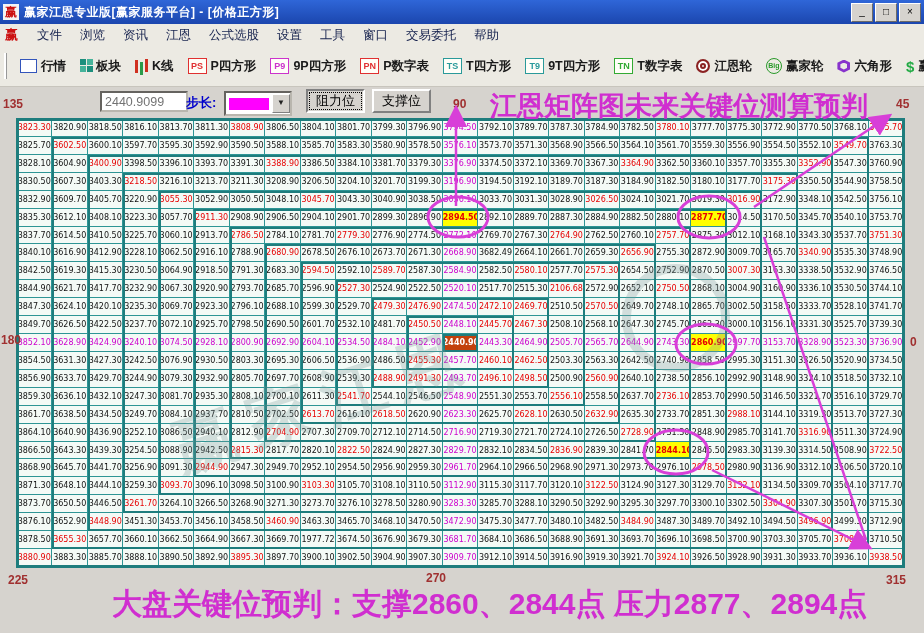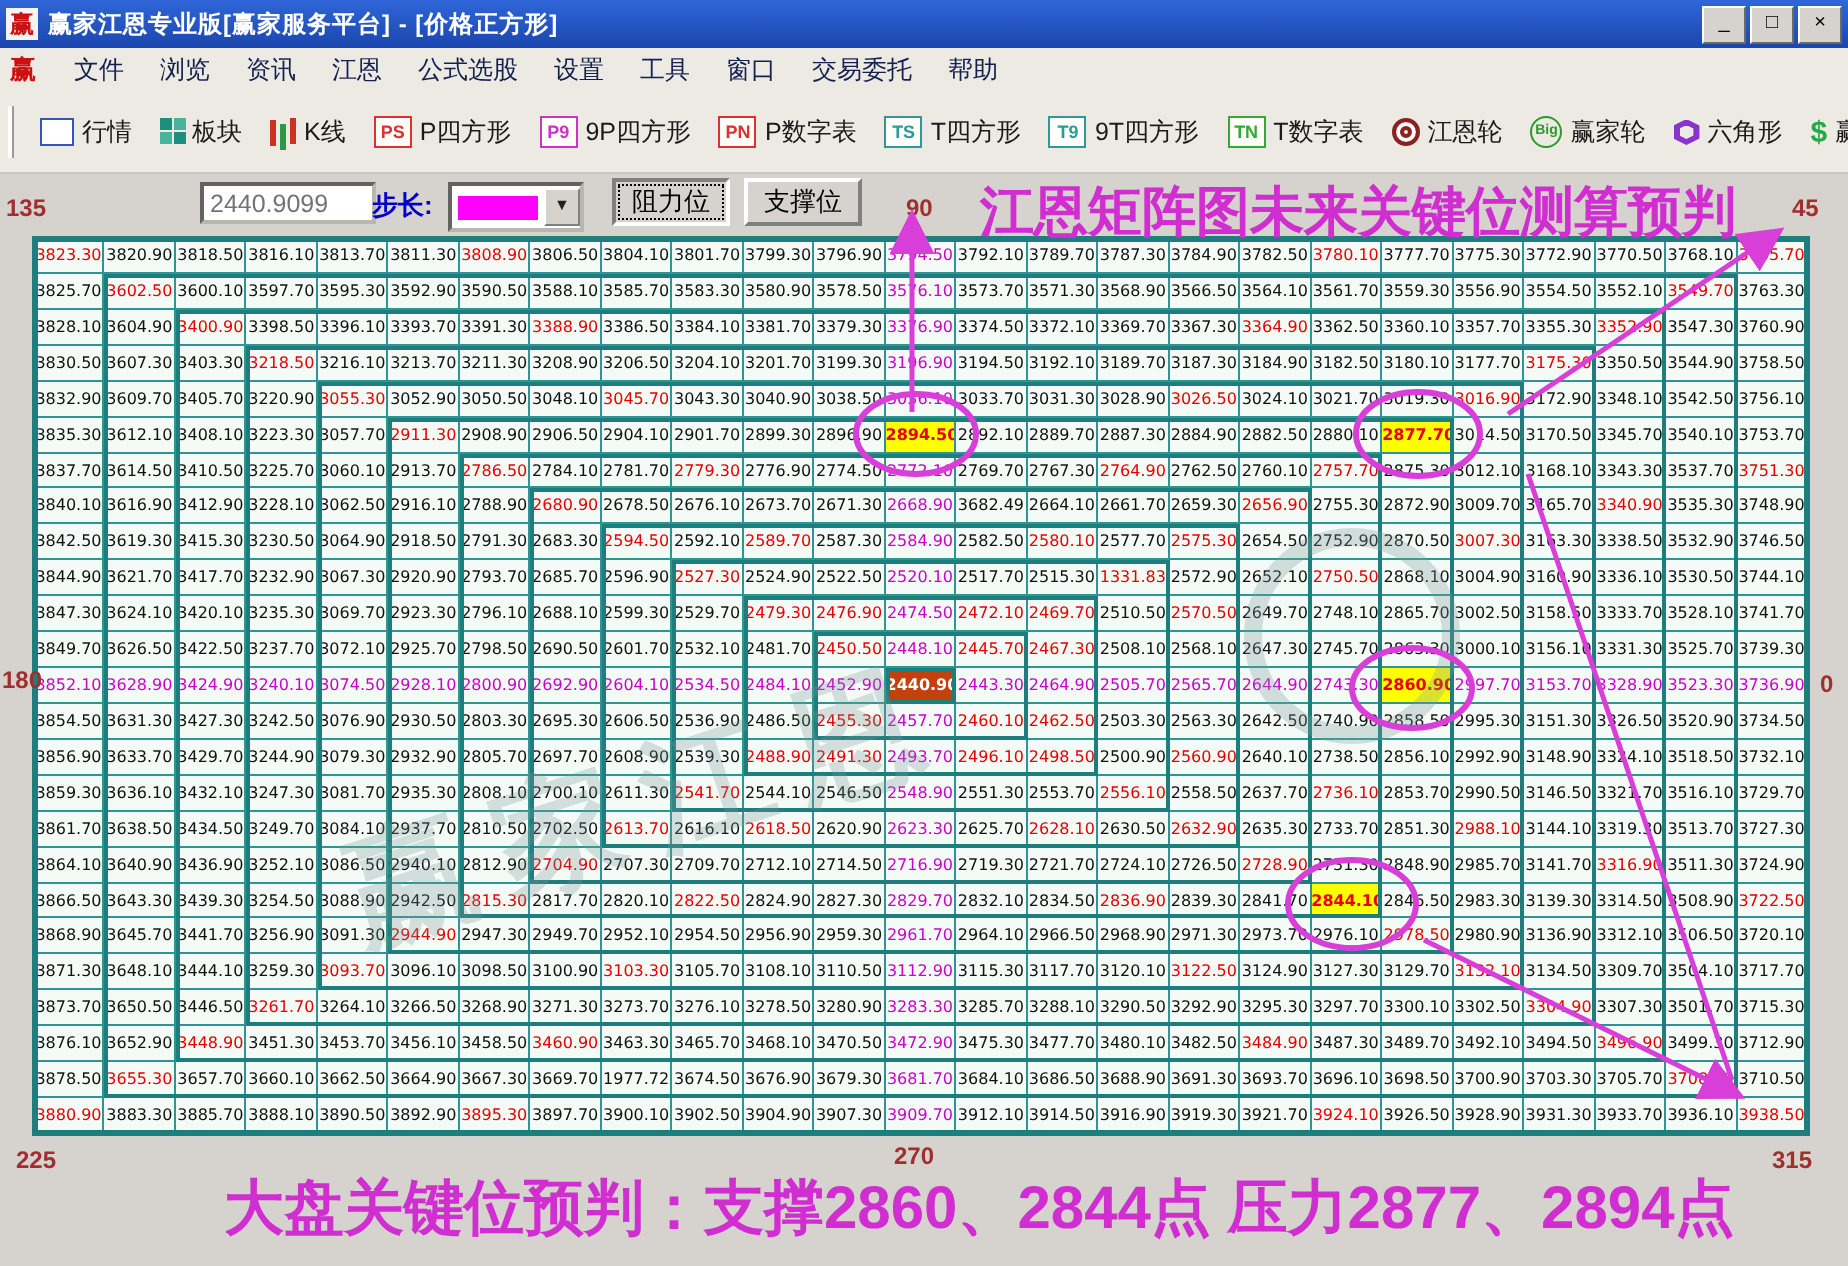--- a/index.html
+++ b/index.html
@@ -21,21 +21,21 @@
   .menubar{position:absolute;left:0;top:24px;width:924px;height:22px;background:#eceae3;
     display:flex;align-items:center;border-bottom:1px solid #c8c5bd;}
   .menu-logo{color:#cc1111;font-weight:bold;font-size:13px;margin:0 10px 0 5px;}
   .mi{font-size:12.5px;color:#15214d;margin:0 9px;cursor:default;}
 
   
   .toolbar{position:absolute;left:0;top:46px;width:924px;height:40px;background:#eceae3;
     display:flex;align-items:center;border-bottom:1px solid #c8c5bd;}
   .grip{width:3px;height:26px;border-left:2px solid #fff;border-right:1px solid #999;margin:0 6px 0 4px;}
   .tb{display:flex;align-items:center;margin:0 4px;padding:2px 3px;cursor:default;}
-  .tlbl{font-size:12.5px;color:#1a1a1a;margin-left:4px;white-space:nowrap;}
+  .tlbl{font-size:12.5px;color:#1a1a1a;margin-left:4px;white-space:nowrap;font-weight:bold;}
   .badge{display:inline-block;width:17px;height:14px;border:1px solid;font-size:9px;font-weight:bold;
     line-height:14px;text-align:center;background:#fffef8;}
   .ic-table{display:inline-block;width:15px;height:12px;border:1px solid #3355bb;
     background:linear-gradient(#fff 0 0) padding-box,
     repeating-linear-gradient(#9ab 0 1px,#fff 1px 4px);}
   .ic-blocks{display:inline-block;width:6px;height:6px;background:#1d8f7d;
     box-shadow:7px 0 0 #46b39a,0 7px 0 #46b39a,7px 7px 0 #1d8f7d;margin:-4px 6px 4px 0;}
   .ic-candle{display:inline-block;width:3px;height:13px;background:#d03020;
     box-shadow:5px 2px 0 #2a9a4a,10px -1px 0 #d03020;margin-right:10px;}
   .ic-ring{display:inline-block;width:10px;height:10px;border-radius:50%;border:2px solid;
@@ -189,21 +189,21 @@
     <span class="combo-btn">▼</span>
   </div>
   <button class="push-btn focused" style="left:306px;">阻力位</button>
   <button class="push-btn" style="left:372px;text-align:right;">支撑位</button>
   <span class="angle" style="left:453px;top:97px;">90</span>
   <span class="angle" style="left:896px;top:97px;">45</span>
 
   <span class="angle" style="left:1px;top:333px;">180</span>
   <span class="angle" style="left:910px;top:335px;">0</span>
   <span class="angle" style="left:8px;top:573px;">225</span>
-  <span class="angle" style="left:447px;top:571px;">270</span>
+  <span class="angle" style="left:426px;top:571px;">270</span>
   <span class="angle" style="left:886px;top:573px;">315</span>
 
   <div id="gridwrap">
     <div id="grid">
         <div class="cell ray">3823.30</div>
         <div class="cell">3820.90</div>
         <div class="cell">3818.50</div>
         <div class="cell">3816.10</div>
         <div class="cell">3813.70</div>
         <div class="cell">3811.30</div>
@@ -434,21 +434,21 @@
         <div class="cell">2920.90</div>
         <div class="cell">2793.70</div>
         <div class="cell">2685.70</div>
         <div class="cell">2596.90</div>
         <div class="cell ray">2527.30</div>
         <div class="cell">2524.90</div>
         <div class="cell">2522.50</div>
         <div class="cell cross">2520.10</div>
         <div class="cell">2517.70</div>
         <div class="cell">2515.30</div>
-        <div class="cell ray">1331.83</div>
+        <div class="cell ray">2106.68</div>
         <div class="cell">2572.90</div>
         <div class="cell">2652.10</div>
         <div class="cell ray">2750.50</div>
         <div class="cell">2868.10</div>
         <div class="cell">3004.90</div>
         <div class="cell">3160.90</div>
         <div class="cell">3336.10</div>
         <div class="cell">3530.50</div>
         <div class="cell">3744.10</div>
         <div class="cell">3847.30</div>

